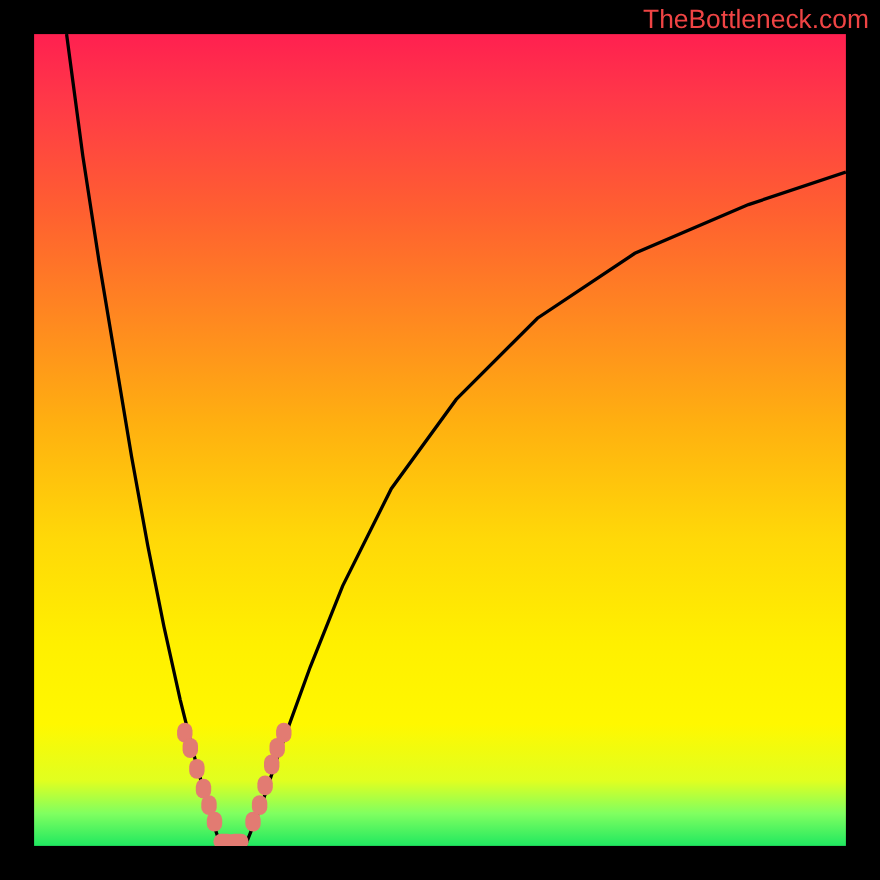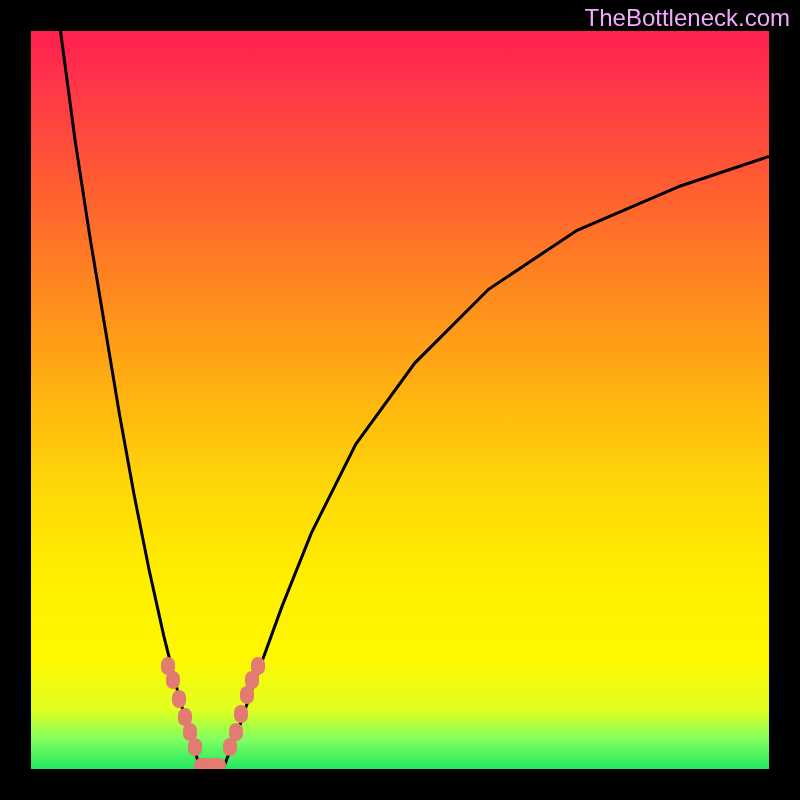--- a/index.html
+++ b/index.html
@@ -7,21 +7,21 @@
     .outer {
       width: 800px;
       height: 800px;
       background: #000;
       position: relative;
     }
     .watermark {
       position: absolute;
       top: 4px;
       right: 10px;
-      color: #f0abfc;
+      color: #ef4444;
       font-family: Arial, sans-serif;
       font-size: 24px;
       font-weight: 500;
       z-index: 10;
     }
     .plot-area {
       position: absolute;
       left: 31px;
       top: 31px;
       width: 738px;

